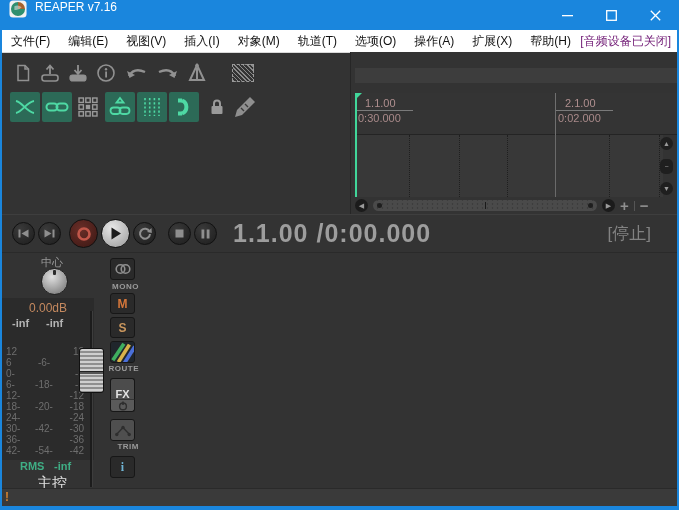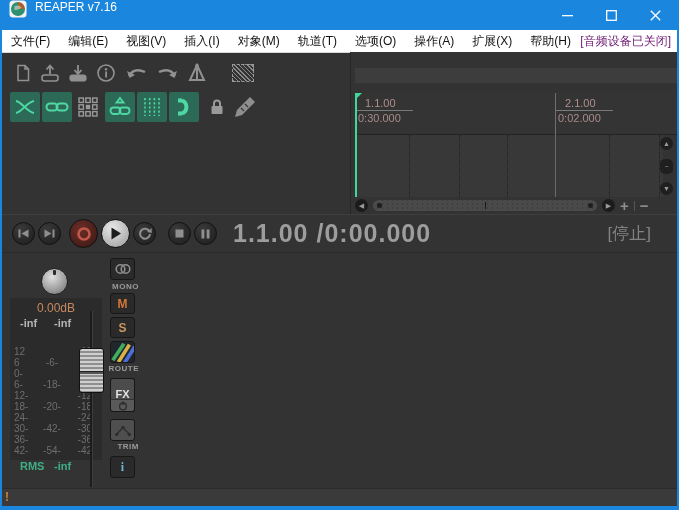--- a/index.html
+++ b/index.html
@@ -66,21 +66,21 @@
   .tpbtn.play{background:radial-gradient(circle at 38% 30%,#e8e8e8,#9a9a9a);}
   .tptime{color:#9d9d9d;font-size:25px;font-weight:bold;margin-left:16px;letter-spacing:1px;}
   .tpstatus{position:absolute;right:26px;color:#828282;font-size:17px;}
 
   
   .master{position:absolute;left:0px;top:253px;width:135px;height:234px;}
   .panlabel{position:absolute;left:0;top:2px;width:100px;text-align:center;color:#9a9a9a;font-size:11px;}
   .knob{position:absolute;left:39px;top:15px;width:27px;height:27px;border-radius:50%;
         background:radial-gradient(circle at 40% 32%,#e0e0e0,#8f8f8f 70%,#6a6a6a);border:1px solid #222;}
   .knob .notch{position:absolute;left:50%;top:1px;width:3px;height:5px;margin-left:-1.5px;background:#2a2a2a;border-radius:1px;}
-  .meterpanel{position:absolute;left:8px;top:45px;width:92px;height:162px;background:#2b2b2b;}
+  .meterpanel{position:absolute;left:0;top:45px;width:92px;height:162px;background:#2b2b2b;}
   .dbreadout{position:absolute;left:0;top:3px;width:100%;text-align:center;color:#c5895f;font-size:12px;}
   .peakrow{position:absolute;left:0;top:19px;width:100%;font-size:11px;font-weight:bold;color:#b5b5b5;}
   .peakrow .pl{position:absolute;left:10px;}
   .peakrow .pr{position:absolute;left:44px;}
   .scale{position:absolute;left:0;top:36px;width:84px;height:122px;display:flex;flex-direction:column;justify-content:flex-end;}
   .scalerow{position:relative;height:11px;font-size:10px;color:#6e6e6e;line-height:11px;}
   .scalerow .sl{position:absolute;left:4px;}
   .scalerow .sc{position:absolute;left:28px;width:28px;text-align:center;}
   .scalerow .sr{position:absolute;right:2px;}
   .fadertrack{position:absolute;left:88px;top:58px;width:3px;height:176px;background:#1c1c1c;border-right:1px solid #3d3d3d;}
@@ -356,20 +356,21 @@
       <svg width="9" height="10" viewBox="0 0 9 10">
         <rect x="0.5" y="0.5" width="2.8" height="9" fill="#8f8f8f"></rect>
           <rect x="5.7" y="0.5" width="2.8" height="9" fill="#8f8f8f"></rect>
       </svg>
     </div>
     <span class="tptime">1.1.00 /0:00.000</span>
     <span class="tpstatus">[停止]</span>
   </div>
 
   <div class="master">
+    <div class="panlabel">中心</div>
     <div class="knob">
         <div class="notch"></div>
       </div>
 
     <div class="meterpanel">
       <div class="dbreadout">0.00dB</div>
       <div class="peakrow">
         <span class="pl">-inf</span>
         <span class="pr">-inf</span>
       </div>
@@ -429,20 +430,21 @@
 
     <div class="fadertrack"></div>
     <div class="fadercap">
         <div class="capline"></div>
       </div>
 
     <div class="rmsrow">
       <span class="rl">RMS</span>
       <span class="rv">-inf</span>
     </div>
+    <div class="mastername">主控</div>
   </div>
 
   <div class="mbcol">
     <div class="mbtn" style="top:5px;height:22px;">
       <svg width="18" height="14" viewBox="0 0 18 14">
         <circle cx="6.5" cy="7" r="4.3" fill="none" stroke="#8f8f8f" stroke-width="1.6"></circle>
         <circle cx="11.5" cy="7" r="4.3" fill="none" stroke="#8f8f8f" stroke-width="1.6"></circle>
       </svg>
     </div>
     <div class="mlabel" style="top:29px;">MONO</div>

